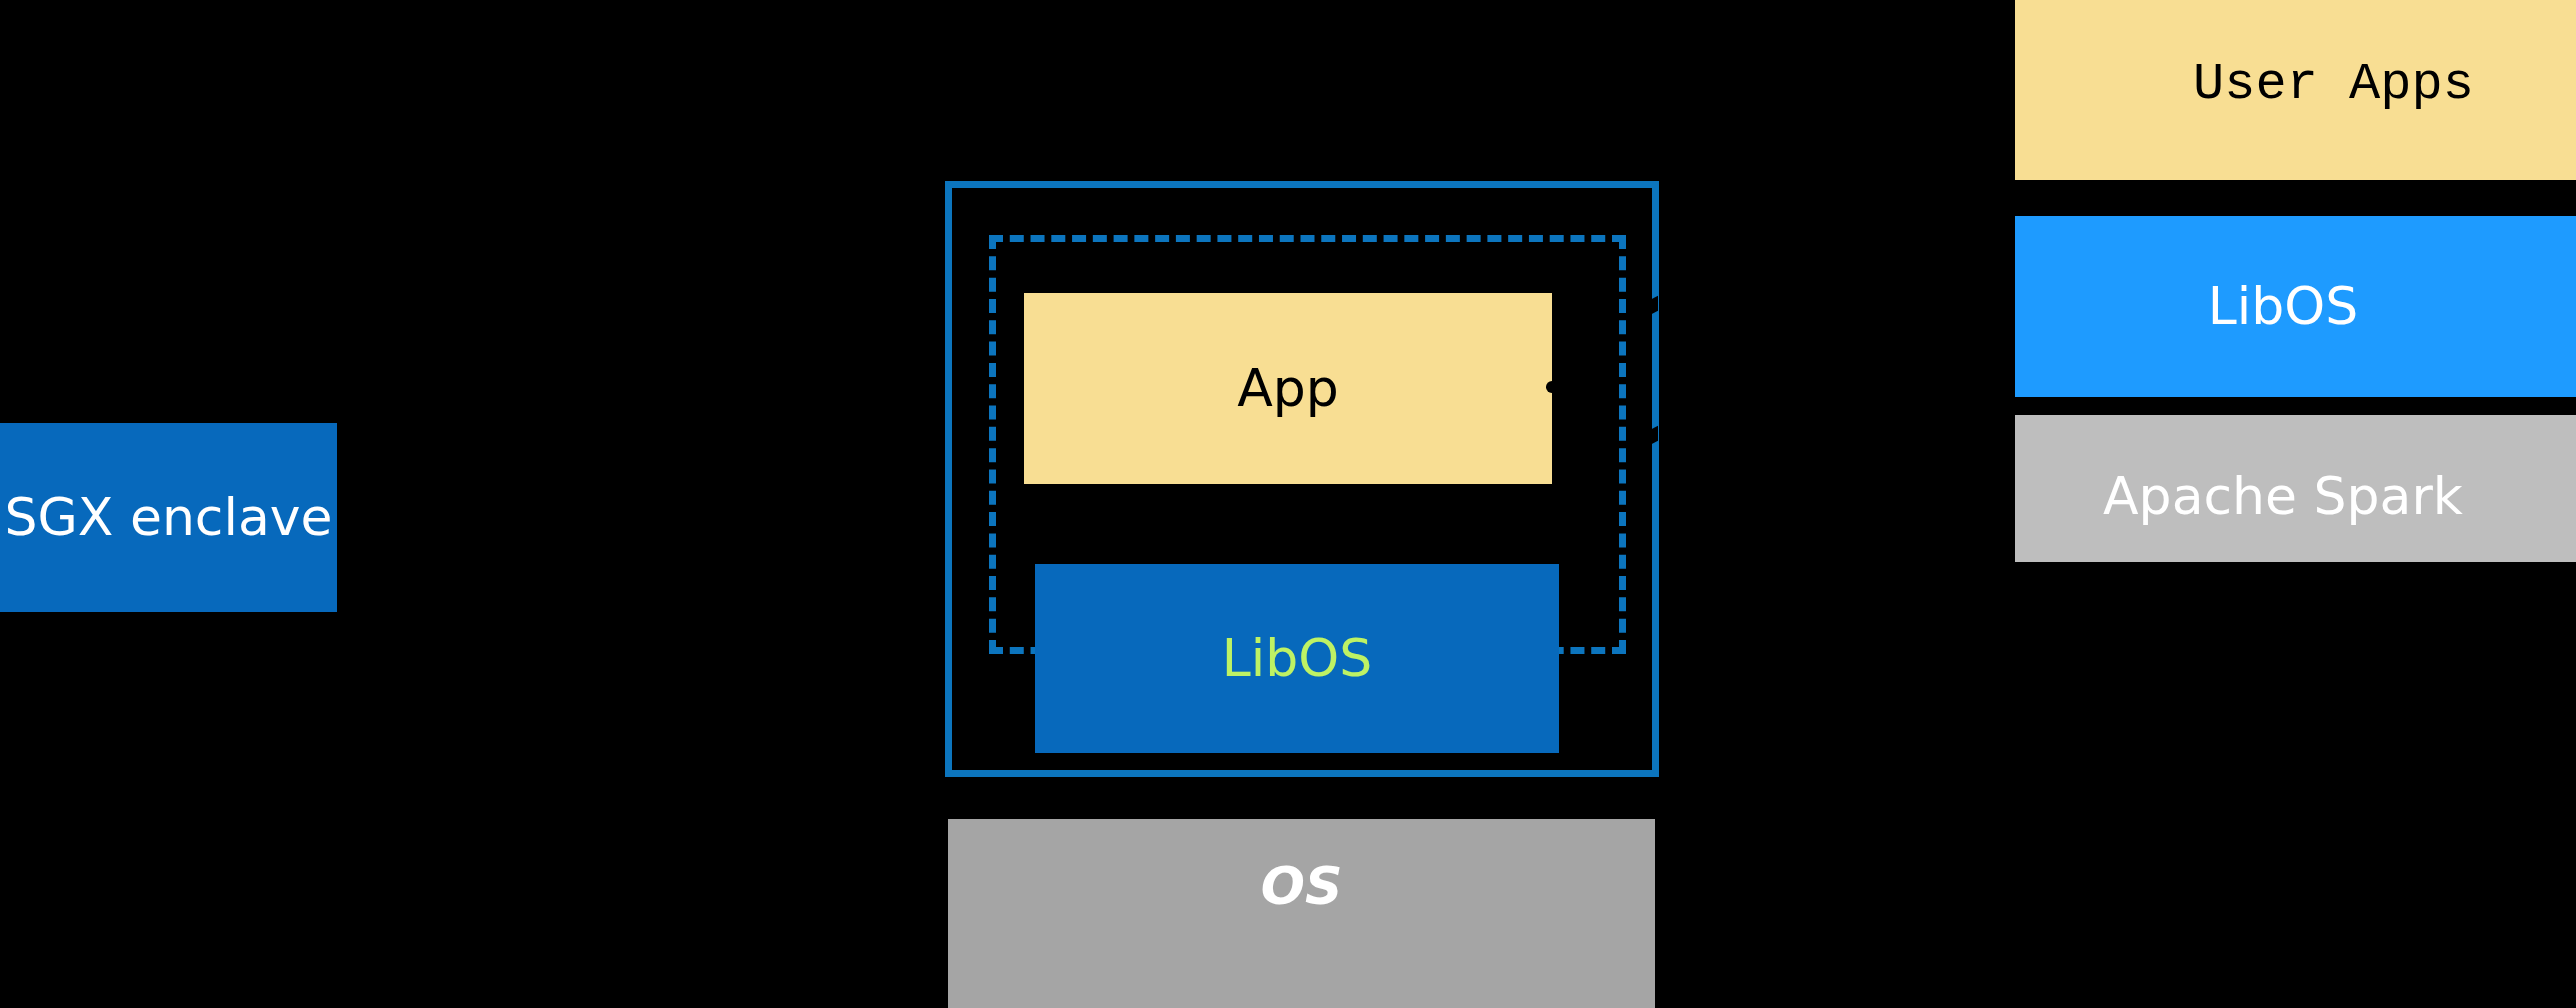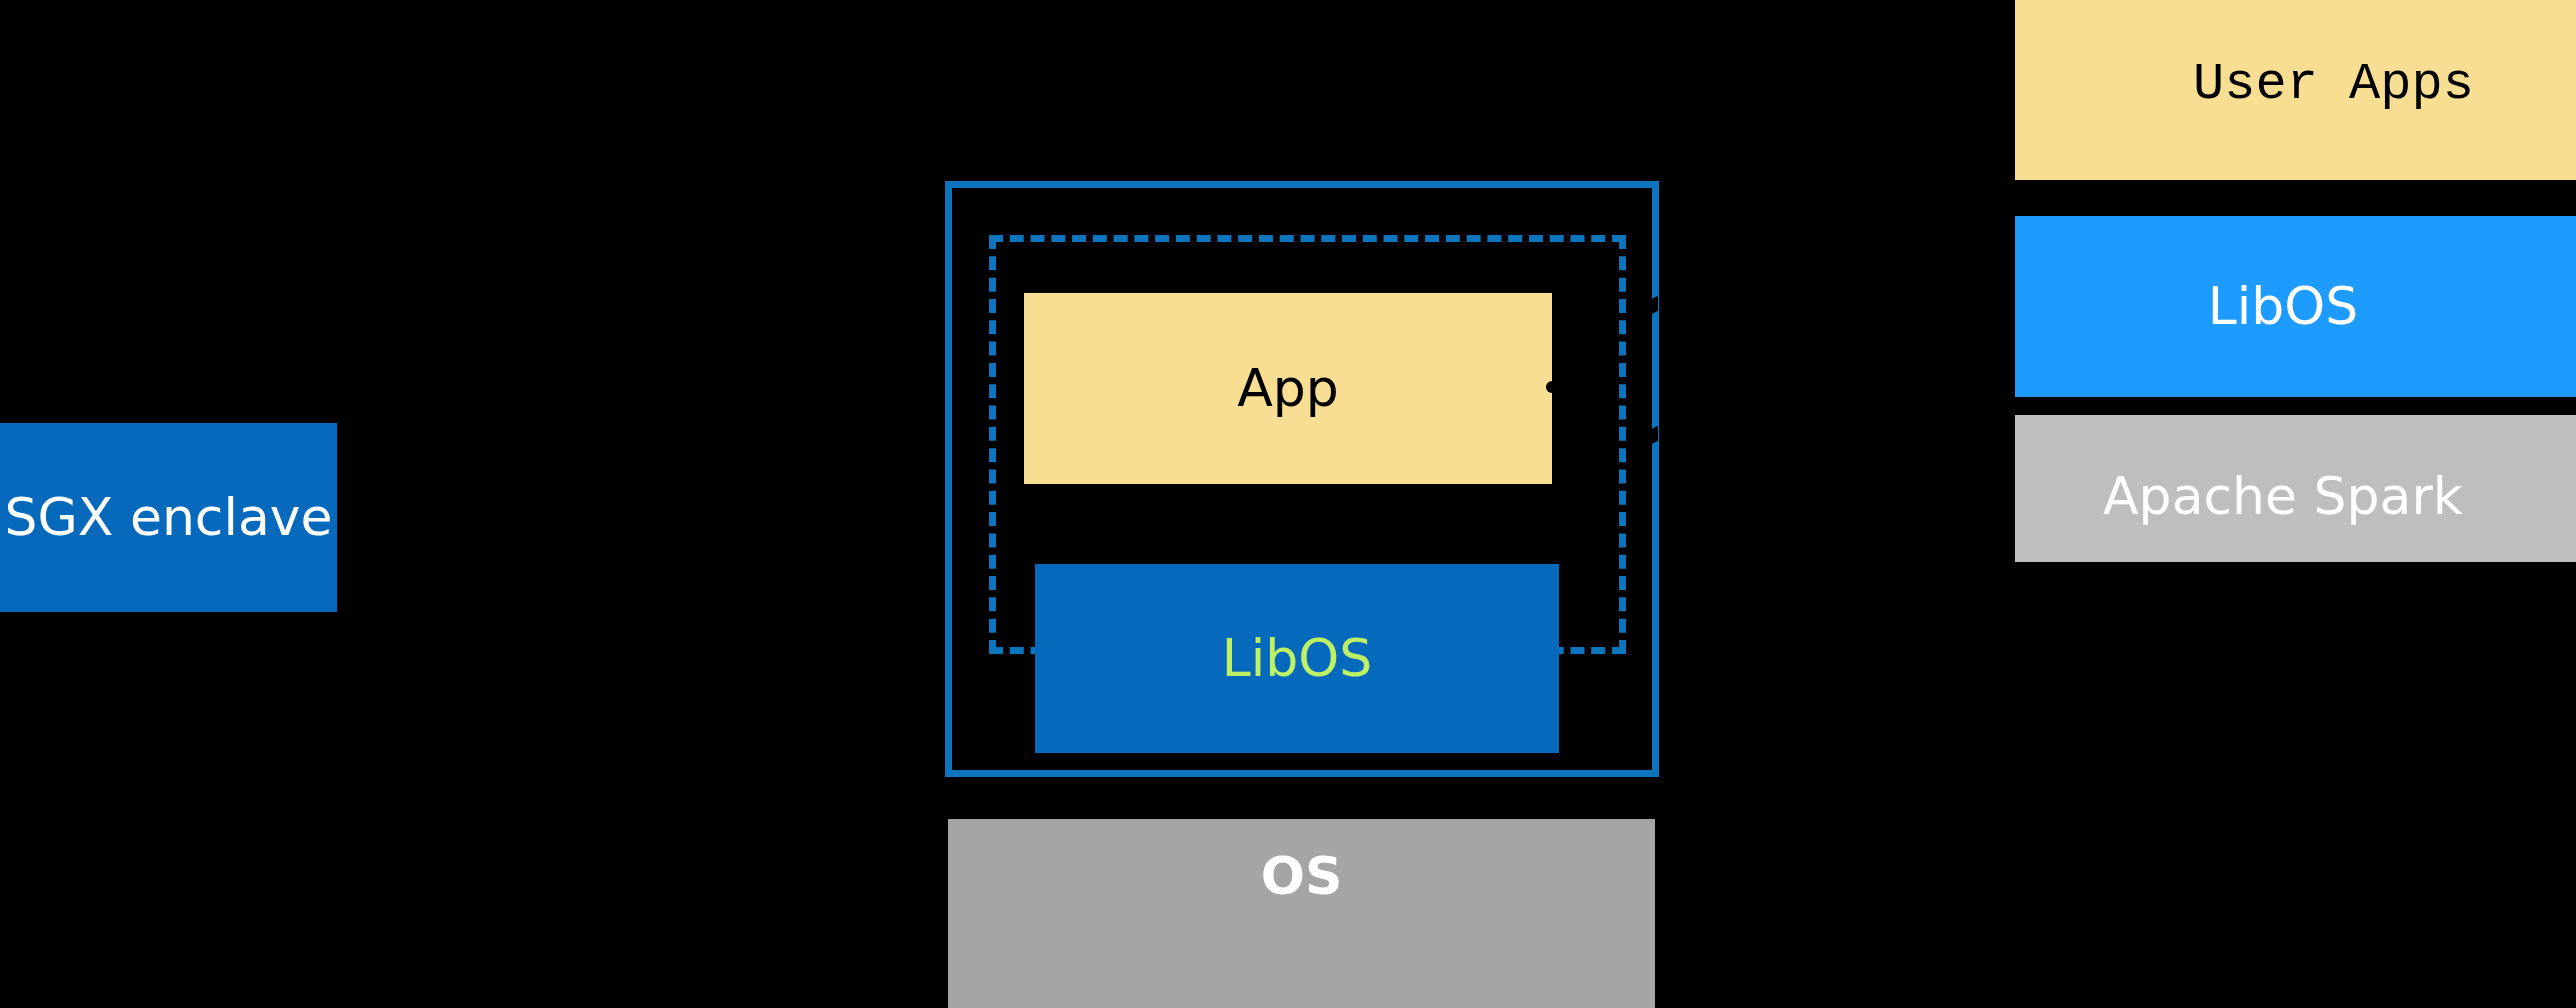--- a/index.html
+++ b/index.html
@@ -87,21 +87,21 @@
     left: 948px;
     top: 819px;
     width: 707px;
     height: 218px;
     background: #A5A5A5;
     color: #FFFFFF;
     font-size: 52px;
     font-weight: bold;
     align-items: flex-start;
   }
-  #os-box .box-label { padding-top: 29px; }
+  #os-box .box-label { padding-top: 39px; font-style: italic; }
 
   
   #user-apps-box {
     left: 2015px;
     top: -50px;
     width: 637px;
     height: 230px;
     background: #F8DE93;
     color: #000000;
     font-size: 52px;

